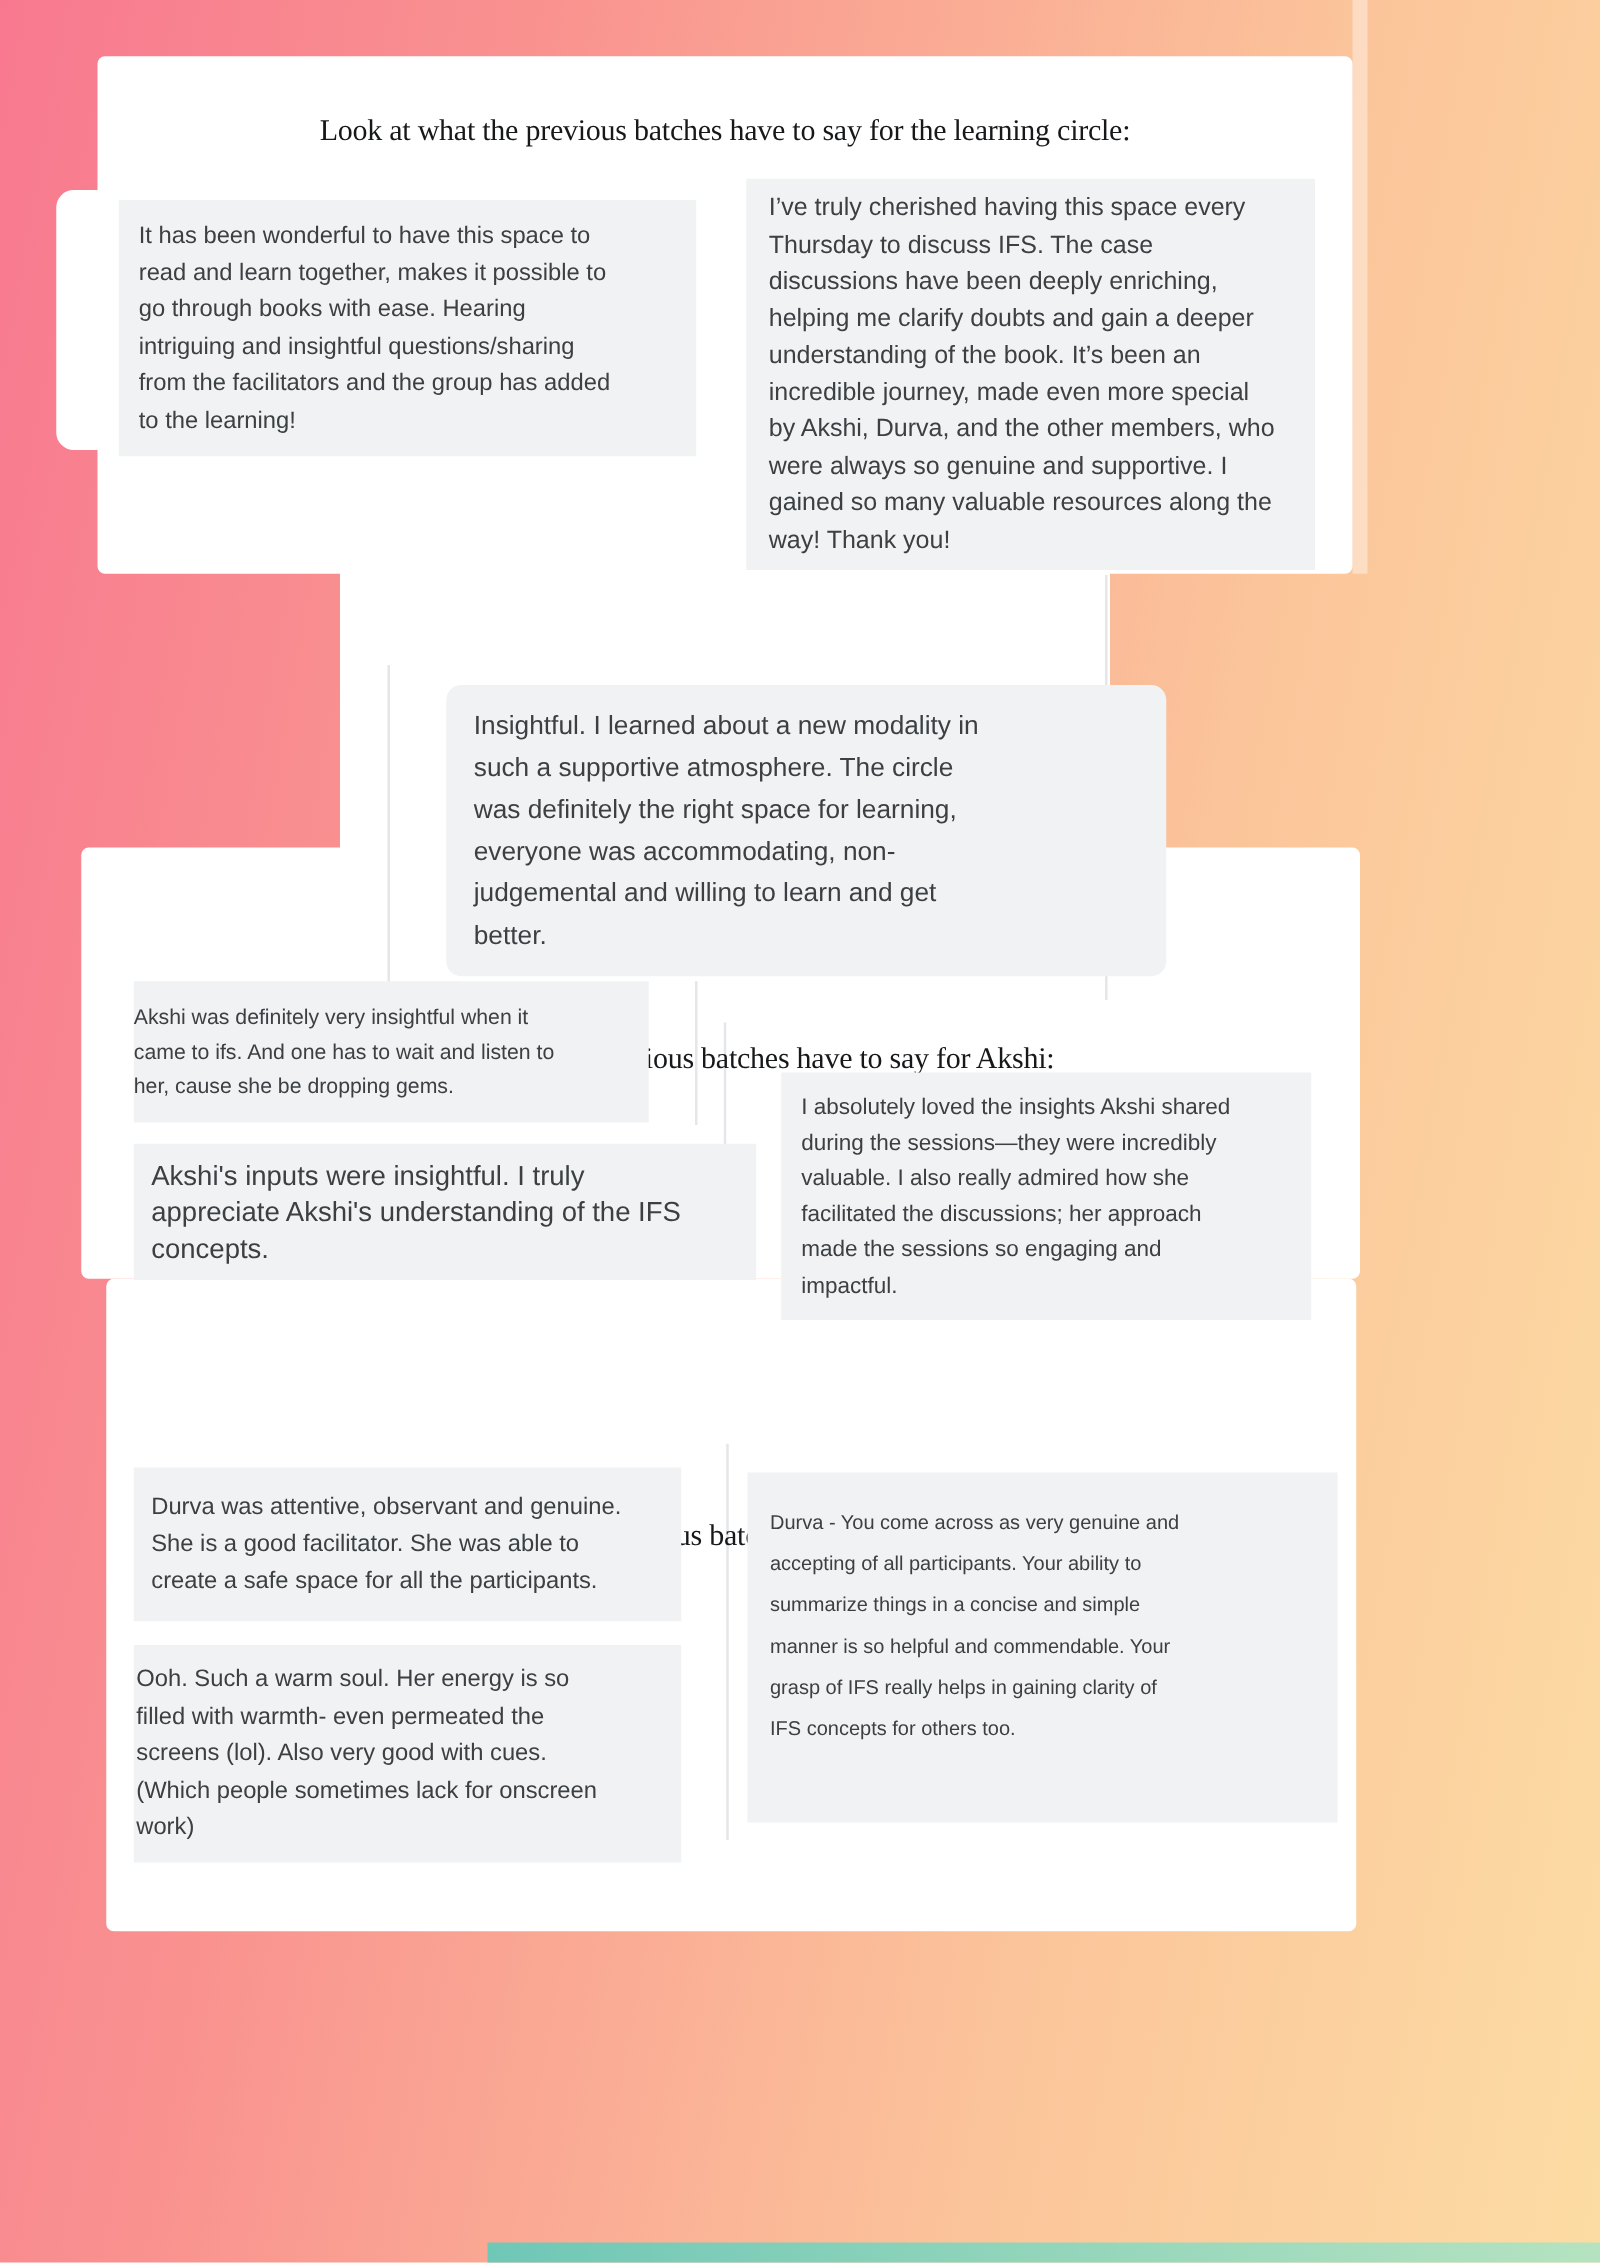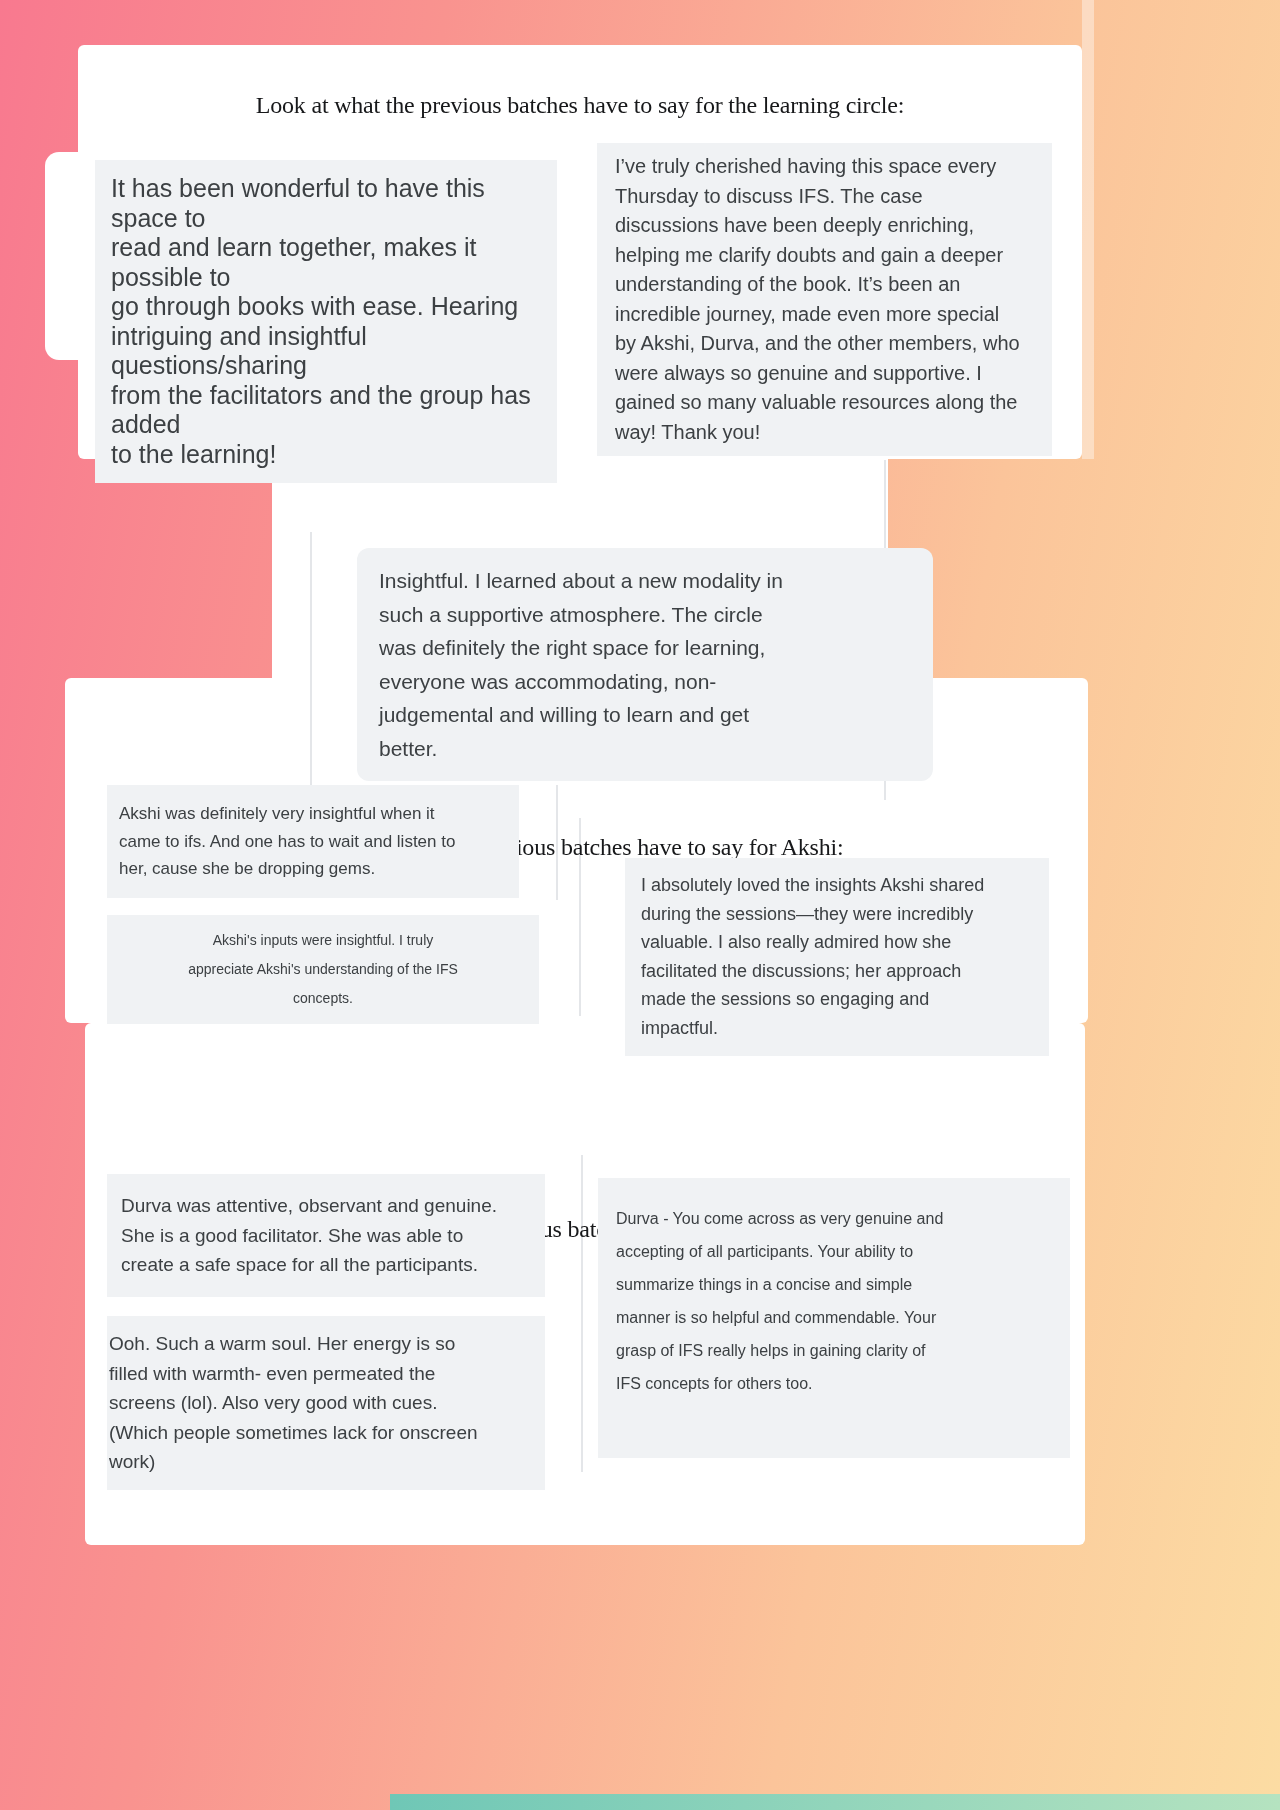--- a/index.html
+++ b/index.html
@@ -44,25 +44,25 @@
 
   .quote {
     position: absolute;
     background: #f0f2f4;
     border-radius: 0;
     color: #3c4043;
     box-sizing: border-box;
   }
   .quote p { margin: 0; white-space: pre-line; }
 
-  .q-lc1 { left: 95px;  top: 160px;  width: 462px; padding: 14px 16px; font-size: 25px; line-height: 29.5px; }
+  .q-lc1 { left: 95px;  top: 160px;  width: 462px; padding: 14px 16px; font-size: 19px; line-height: 29.5px; }
   .q-lc2 { left: 597px; top: 143px;  width: 455px; padding: 9px 18px;  font-size: 20px; line-height: 29.5px; }
   .q-lc3 { left: 357px; top: 548px;  width: 576px; padding: 16px 22px; font-size: 21px; line-height: 33.5px; border-radius: 12px; }
-  .q-ak1 { left: 107px; top: 785px;  width: 412px; padding: 15px 12px; font-size: 17px; line-height: 27.5px; }
-  .q-ak2 { left: 107px; top: 915px;  width: 432px; padding: 11px 14px; font-size: 14px; line-height: 29px; text-align: center; }
+  .q-ak1 { left: 107px; top: 785px;  width: 412px; padding: 15px 0; font-size: 17px; line-height: 27.5px; }
+  .q-ak2 { left: 107px; top: 915px;  width: 498px; padding: 11px 14px; font-size: 22px; line-height: 29px; }
   .q-ak3 { left: 625px; top: 825px;  width: 424px; padding: 13px 16px; font-size: 18px; line-height: 28.6px; margin-top: 33px; }
   .q-du1 { left: 107px; top: 1158px; width: 438px; padding: 17px 14px; font-size: 19px; line-height: 29.5px; margin-top: 16px; }
   .q-du2 { left: 107px; top: 1316px; width: 438px; padding: 13px 2px; font-size: 19px; line-height: 29.5px; }
   .q-du3 { left: 598px; top: 1178px; width: 472px; padding: 24px 18px 58px; font-size: 16px; line-height: 33px; }
 
   .accent-strip {
     position: absolute;
     left: 390px; top: 1794px; width: 890px; height: 16px;
     background: linear-gradient(to right, #6fc7b6, #b5e3c0);
   }

